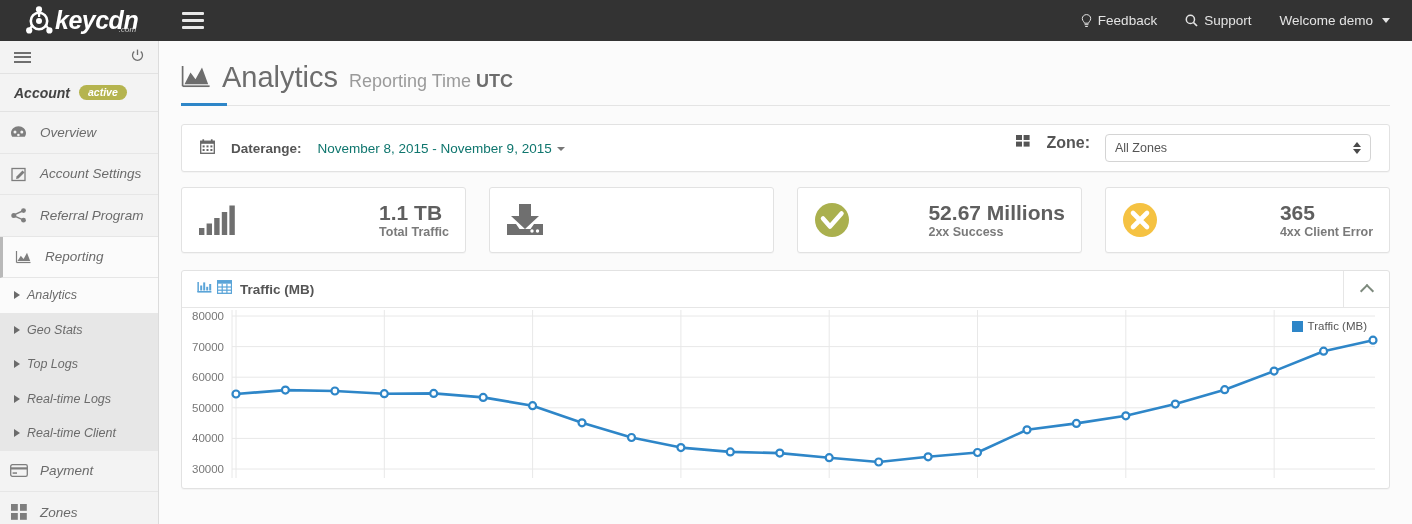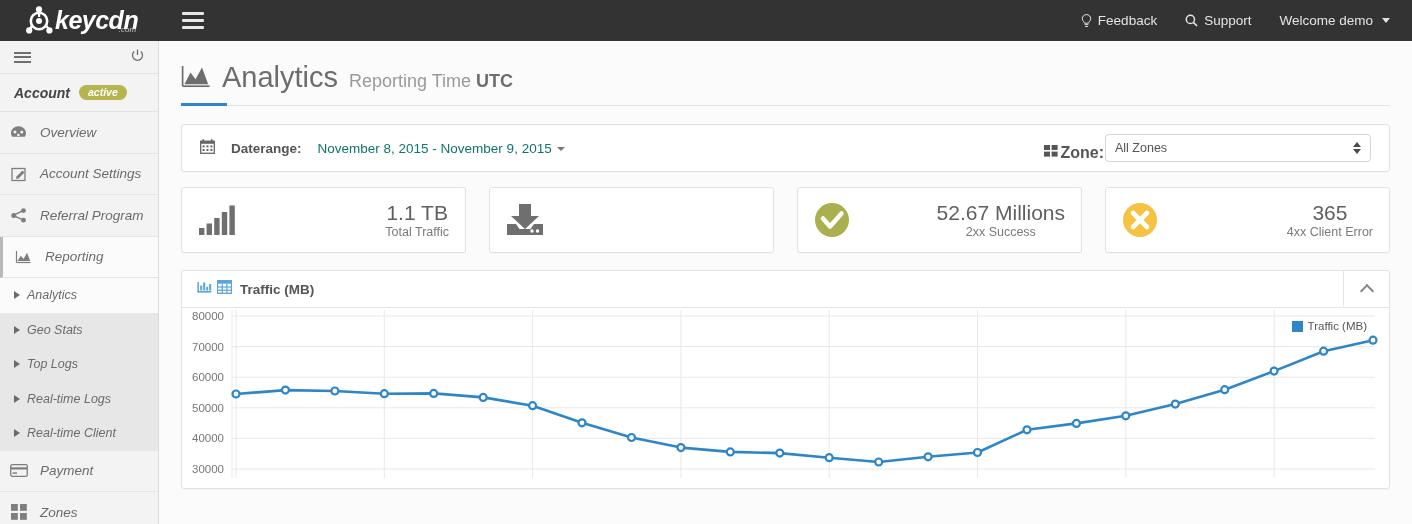--- a/index.html
+++ b/index.html
@@ -111,38 +111,38 @@
     padding: 0 18px; box-shadow: 0 1px 1px rgba(0,0,0,0.03);
   }
   .fb-left { display: flex; align-items: center; gap: 16px; font-size: 13.5px; }
   .fb-label { font-weight: bold; color: #555; }
   .fb-value { color: #0f766e; cursor: pointer; }
   .caret-sm {
     display: inline-block; width: 0; height: 0; margin-left: 5px;
     border-left: 4px solid transparent; border-right: 4px solid transparent;
     border-top: 4.5px solid #777; vertical-align: middle;
   }
-  .fb-right { margin-left: auto; display: flex; align-items: flex-end; gap: 1px; }
+  .fb-right { margin-left: auto; display: flex; align-items: flex-start; gap: 15px; }
   .zone-select {
     width: 266px; height: 28px; border: 1px solid #d4d4d4; border-radius: 4px;
     background: #fff; display: flex; align-items: center; padding: 4px 9px;
     font-size: 12.5px; color: #555; cursor: pointer;
   }
   .spinner-arrows { margin-left: auto; display: flex; flex-direction: column; gap: 2px; line-height: 0; }
   .sp-up { width: 0;height:0;border-left:4px solid transparent;border-right:4px solid transparent;border-bottom:5px solid #4a4a4a; }
   .sp-dn { width: 0;height:0;border-left:4px solid transparent;border-right:4px solid transparent;border-top:5px solid #4a4a4a; }
 
   .stats-row { margin: 15px 22px 0 22px; display: flex; gap: 23px; }
   .stat-card {
     flex: 1; background: #fff; border: 1px solid #e2e2e2; border-radius: 3px;
     height: 66px; display: flex; align-items: center; padding: 0 16px;
     box-shadow: 0 1px 1px rgba(0,0,0,0.03);
   }
   .stat-icon { width: 44px; display: flex; align-items: center; }
-  .stat-text { margin-left: auto; text-align: center; }
+  .stat-text { margin-left: auto; text-align: left; font-weight: bold; }
   .stat-val { font-size: 21px; color: #5f5f5f; line-height: 1.12; }
   .stat-lbl { font-size: 12.5px; color: #7a7a7a; }
 
   .chart-panel {
     margin: 17px 22px 0 22px; background: #fff; border: 1px solid #e2e2e2;
     border-radius: 3px; box-shadow: 0 1px 1px rgba(0,0,0,0.03);
   }
   .chart-head {
     height: 37px; display: flex; align-items: center; padding: 0 15px;
     border-bottom: 1px solid #e6e6e6;

